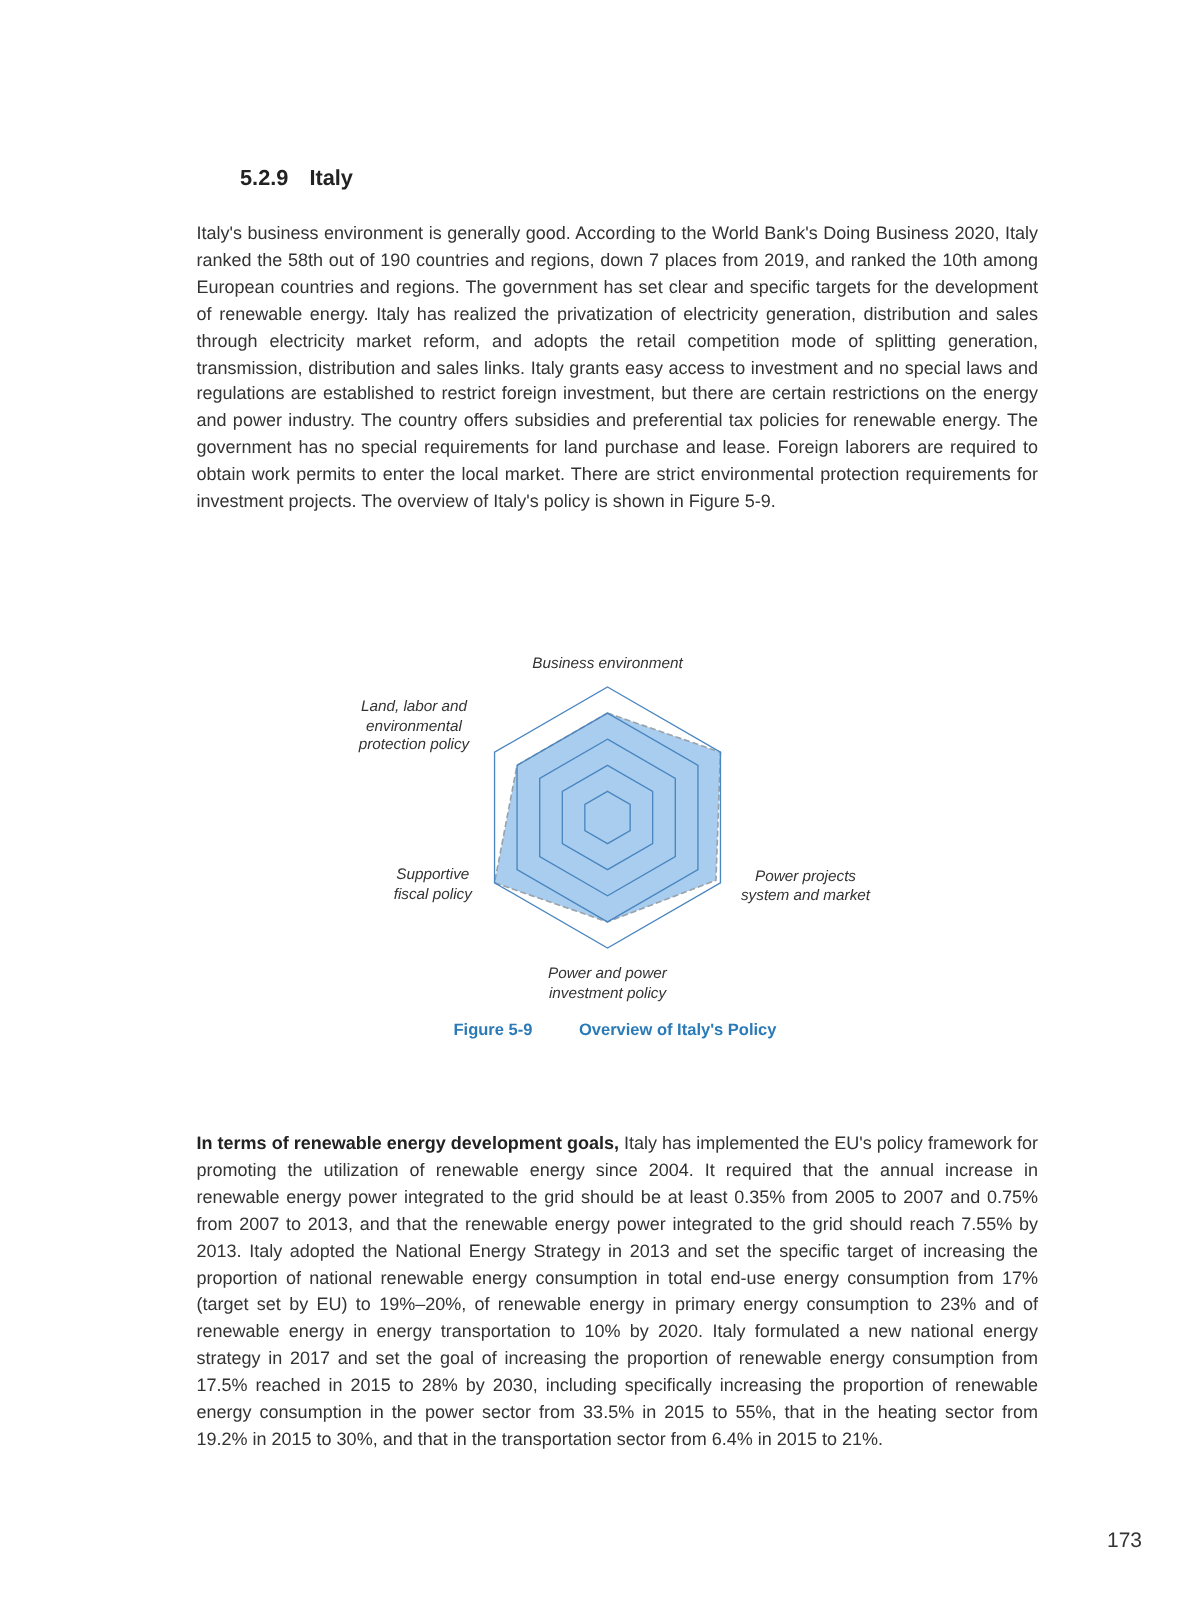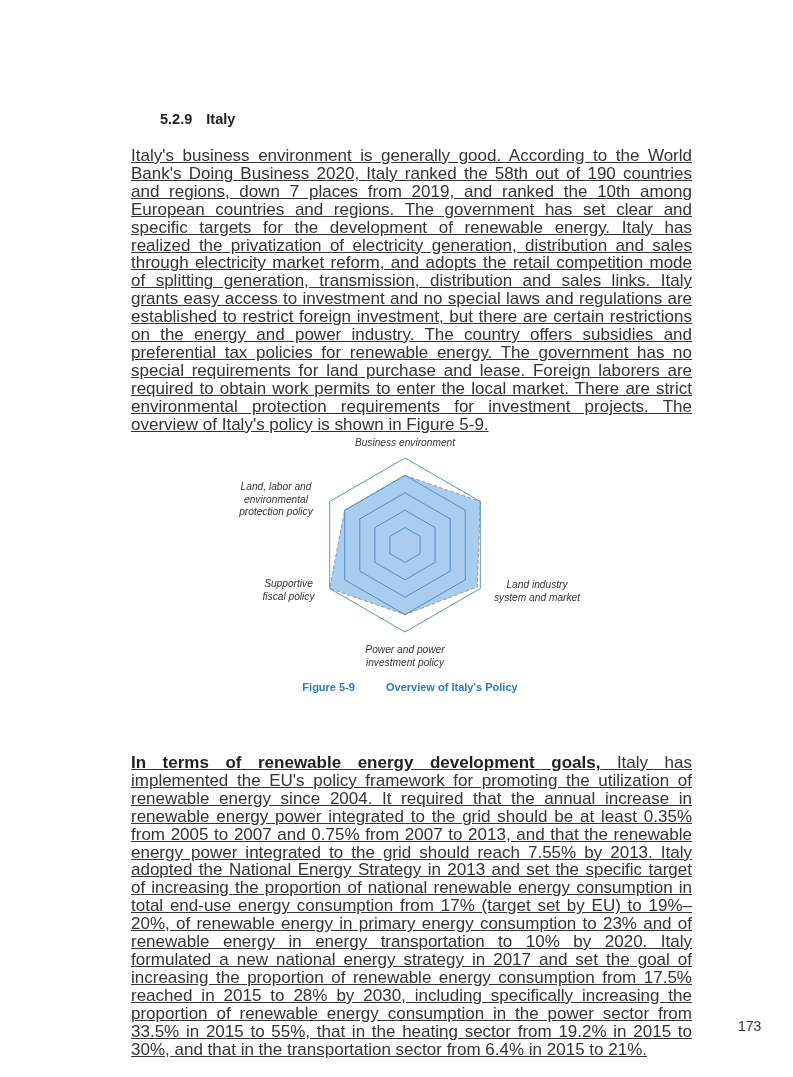--- a/index.html
+++ b/index.html
@@ -1,21 +1,21 @@
 <!DOCTYPE html>
 <html><head>
 <meta charset="utf-8">
 <style>
   html, body { margin: 0; padding: 0; background: #ffffff; }
   body { width: 793px; height: 1077px; position: relative; overflow: hidden;
          font-family: "Liberation Sans", sans-serif; color: #2b2b2b; }
   .heading { position: absolute; left: 131px; top: 111px; font-size: 14.5px; font-weight: bold; color: #222; }
   .heading .num { margin-right: 10px; margin-left: 29px; }
-  .para { position: absolute; left: 131px; width: 561px; font-size: 17px; line-height: 17.9px;
-          text-align: justify; color: #333; text-decoration: underline; }
+  .para { position: absolute; left: 131px; width: 561px; font-size: 12px; line-height: 17.9px;
+          text-align: justify; color: #333; }
   .para1 { top: 147px; }
   .para2 { top: 754px; }
   .para2 b { font-weight: bold; color: #222; }
   .figure { position: absolute; left: 225px; top: 430px; width: 370px; height: 275px; }
   .figure svg { position: absolute; left: 0; top: 0; }
   .axis-label { position: absolute; font-size: 10.2px; line-height: 12.5px; color: #333; text-align: center; font-style: italic; }
   .caption { position: absolute; left: 0; width: 370px; top: 251px; text-align: center;
              font-size: 11px; font-weight: bold; color: #2a7ab8; }
   .caption .fig-no { margin-right: 28px; }
   .page-number { position: absolute; left: 738px; top: 1018px; font-size: 14px; color: #333; }
@@ -37,32 +37,32 @@
       <polygon points="180.0,80.2 210.1,97.6 210.1,132.4 180.0,149.8 149.9,132.4 149.9,97.6" fill="none" stroke="#4a86c0" stroke-width="0.9"></polygon>
       <polygon points="180.0,62.8 225.2,88.9 225.2,141.1 180.0,167.2 134.8,141.1 134.8,88.9" fill="none" stroke="#4a86c0" stroke-width="0.9"></polygon>
       <polygon points="180.0,45.4 240.3,80.2 240.3,149.8 180.0,184.6 119.7,149.8 119.7,80.2" fill="none" stroke="#4a86c0" stroke-width="0.9"></polygon>
       <polygon points="180.0,28.0 255.3,71.5 255.3,158.5 180.0,202.0 104.7,158.5 104.7,71.5" fill="none" stroke="#4a86c0" stroke-width="0.9"></polygon>
     </svg>
 
   <div class="axis-label" style="left:100px; top:7px; width:160px;">
     <span>Business environment</span>
   </div>
   <div class="axis-label" style="left:256px; top:149px; width:112px;">
-    <span>Land industry</span><br>
+    <span>Power projects</span><br>
     <span>system and market</span>
   </div>
   <div class="axis-label" style="left:115px; top:214px; width:130px;">
     <span>Power and power</span><br>
     <span>investment policy</span>
   </div>
   <div class="axis-label" style="left:26px; top:148px; width:75px;">
     <span>Supportive</span><br>
     <span>fiscal policy</span>
   </div>
-  <div class="axis-label" style="left:6px; top:51px; width:90px;">
+  <div class="axis-label" style="left:6px; top:36px; width:90px;">
     <span>Land, labor and</span><br>
     <span>environmental</span><br>
     <span>protection policy</span>
   </div>
 
   <div class="caption">
     <span class="fig-no">Figure 5-9</span>
     <span>Overview of Italy's Policy</span>
   </div>
 </div>

